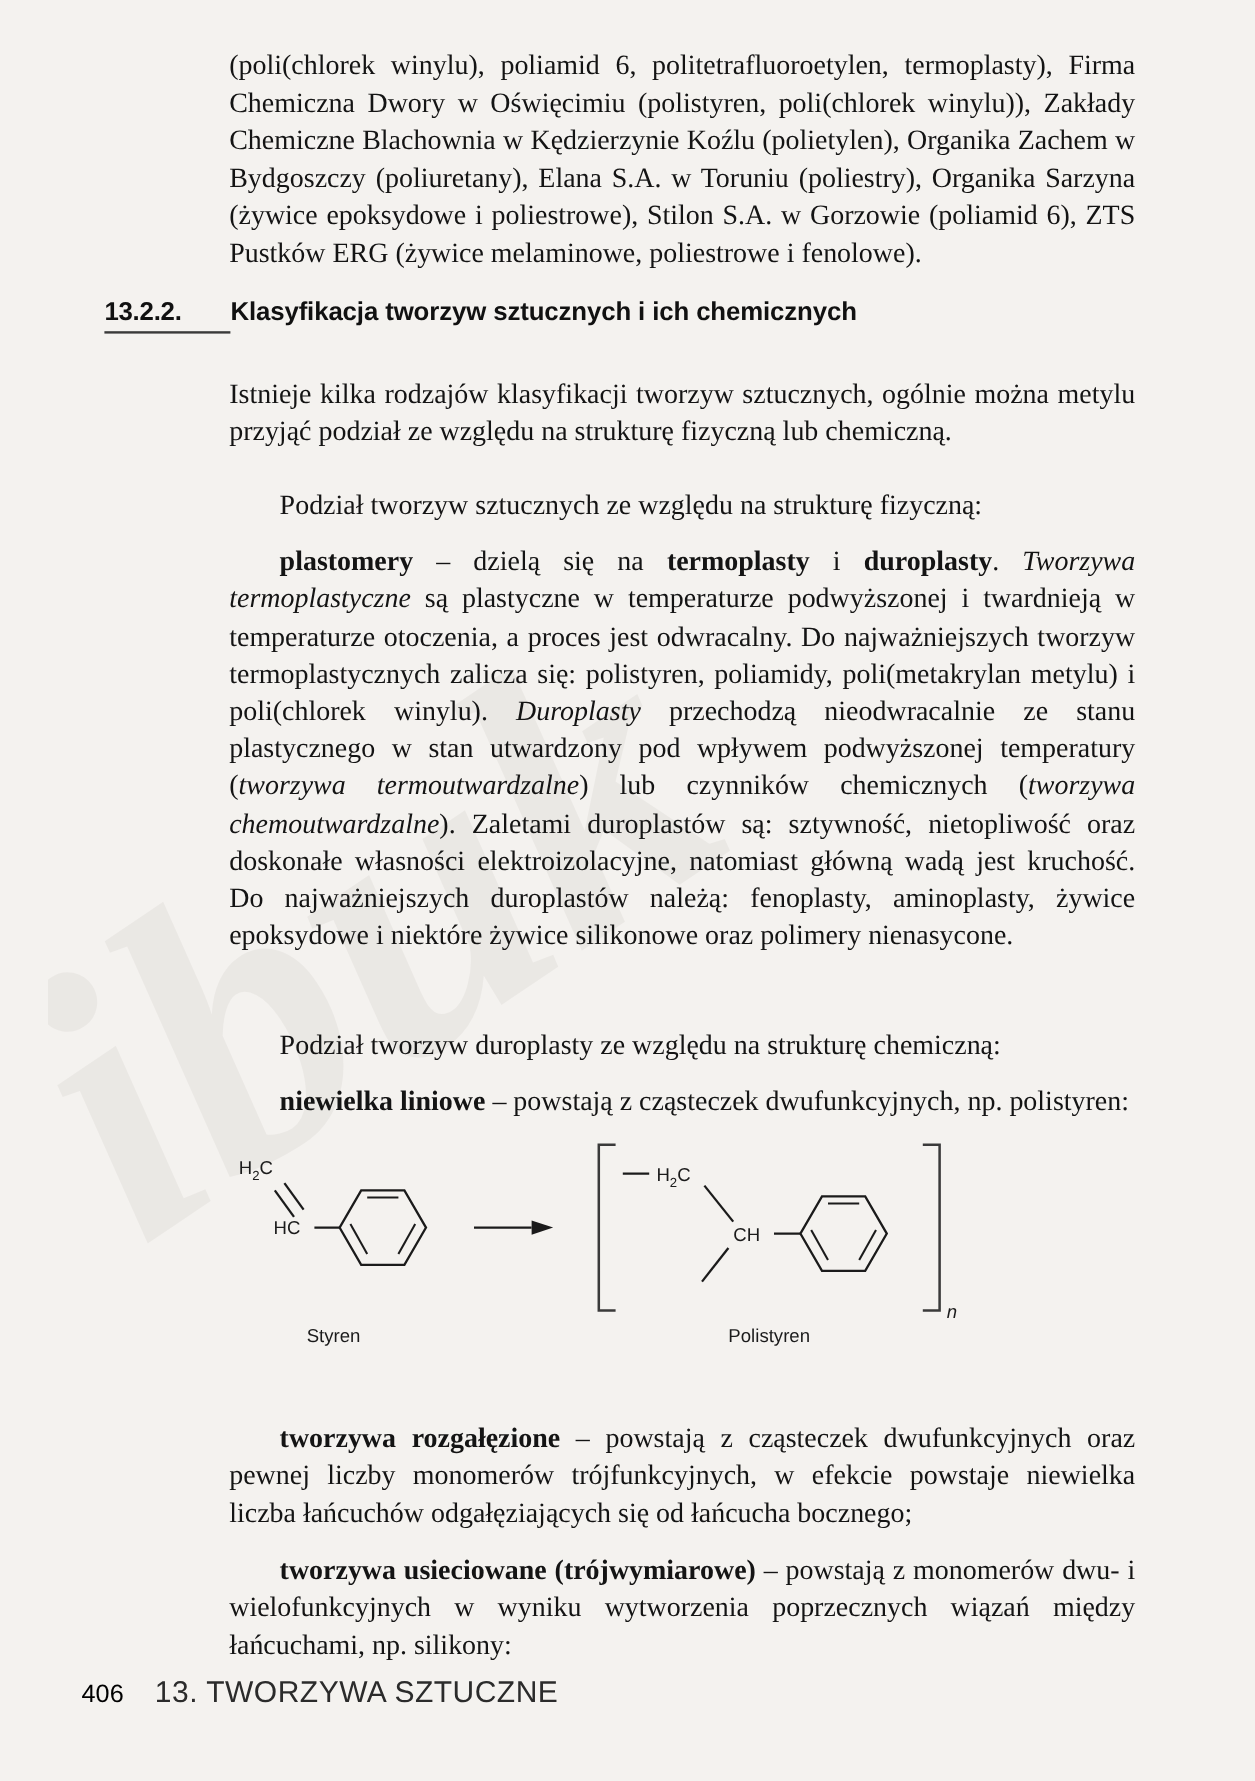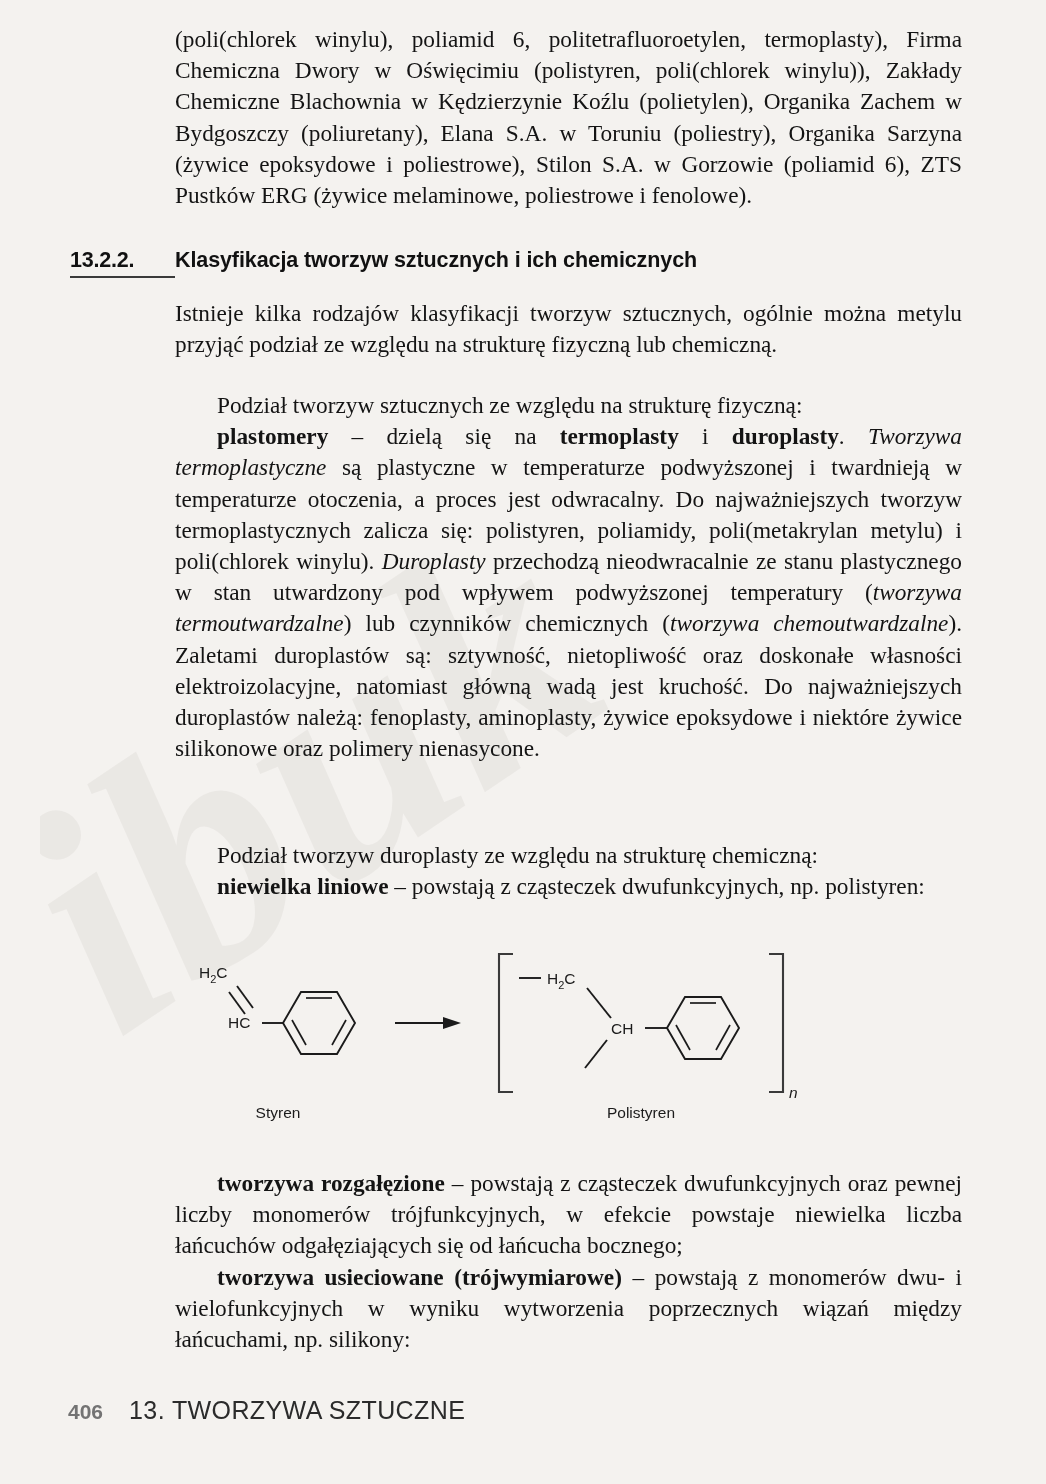--- a/index.html
+++ b/index.html
@@ -31,21 +31,21 @@
   
   #page{position:absolute;inset:0;z-index:2;}
 
   .col{
     position:absolute;
     left:175px;
     width:787px;
   }
 
   p.body{
-    margin:0;
+    margin:16px;
     font-size:23.3px;
     line-height:31.2px;
     text-align:justify;
     text-justify:inter-word;
     hyphens:manual;
   }
   .indent{text-indent:42px;}
 
   b.t{font-weight:700;}
   i.t{font-style:italic;}
@@ -61,20 +61,21 @@
     color:#111;
     display:flex;
     align-items:baseline;
   }
   #heading .num{
     display:inline-block;
     width:105px;
     border-bottom:2.2px solid #3a3a3a;
     padding-bottom:3px;
     letter-spacing:-0.2px;
+    margin-left:17px;
   }
   #heading .htext{letter-spacing:-0.1px;}
 
   
   #scheme{
     position:absolute;
     left:175px; top:940px;
     width:787px; height:200px;
   }
   #scheme svg{display:block;}
@@ -106,21 +107,21 @@
 
   
   #footer{
     position:absolute;
     left:68px; top:1396px;
     font-family:"Liberation Sans", sans-serif;
     display:flex;
     align-items:baseline;
     gap:26px;
   }
-  #footer .pg{font-weight:700;font-size:21px;color:#737373;}
+  #footer .pg{font-weight:400;font-size:21px;color:#000000;}
   #footer .ch{font-size:25px;color:#2b2b2b;letter-spacing:.4px;}
 </style>
 </head>
 <body style="background: rgb(244, 242, 239); color: rgb(20, 20, 20);">
 
 <svg id="watermark" viewBox="0 0 980 560" xmlns="http://www.w3.org/2000/svg" aria-hidden="true">
   <g transform="rotate(-34 300 330)">
     <text x="30" y="330" font-size="330">ibuk</text>
   </g>
 </svg>

